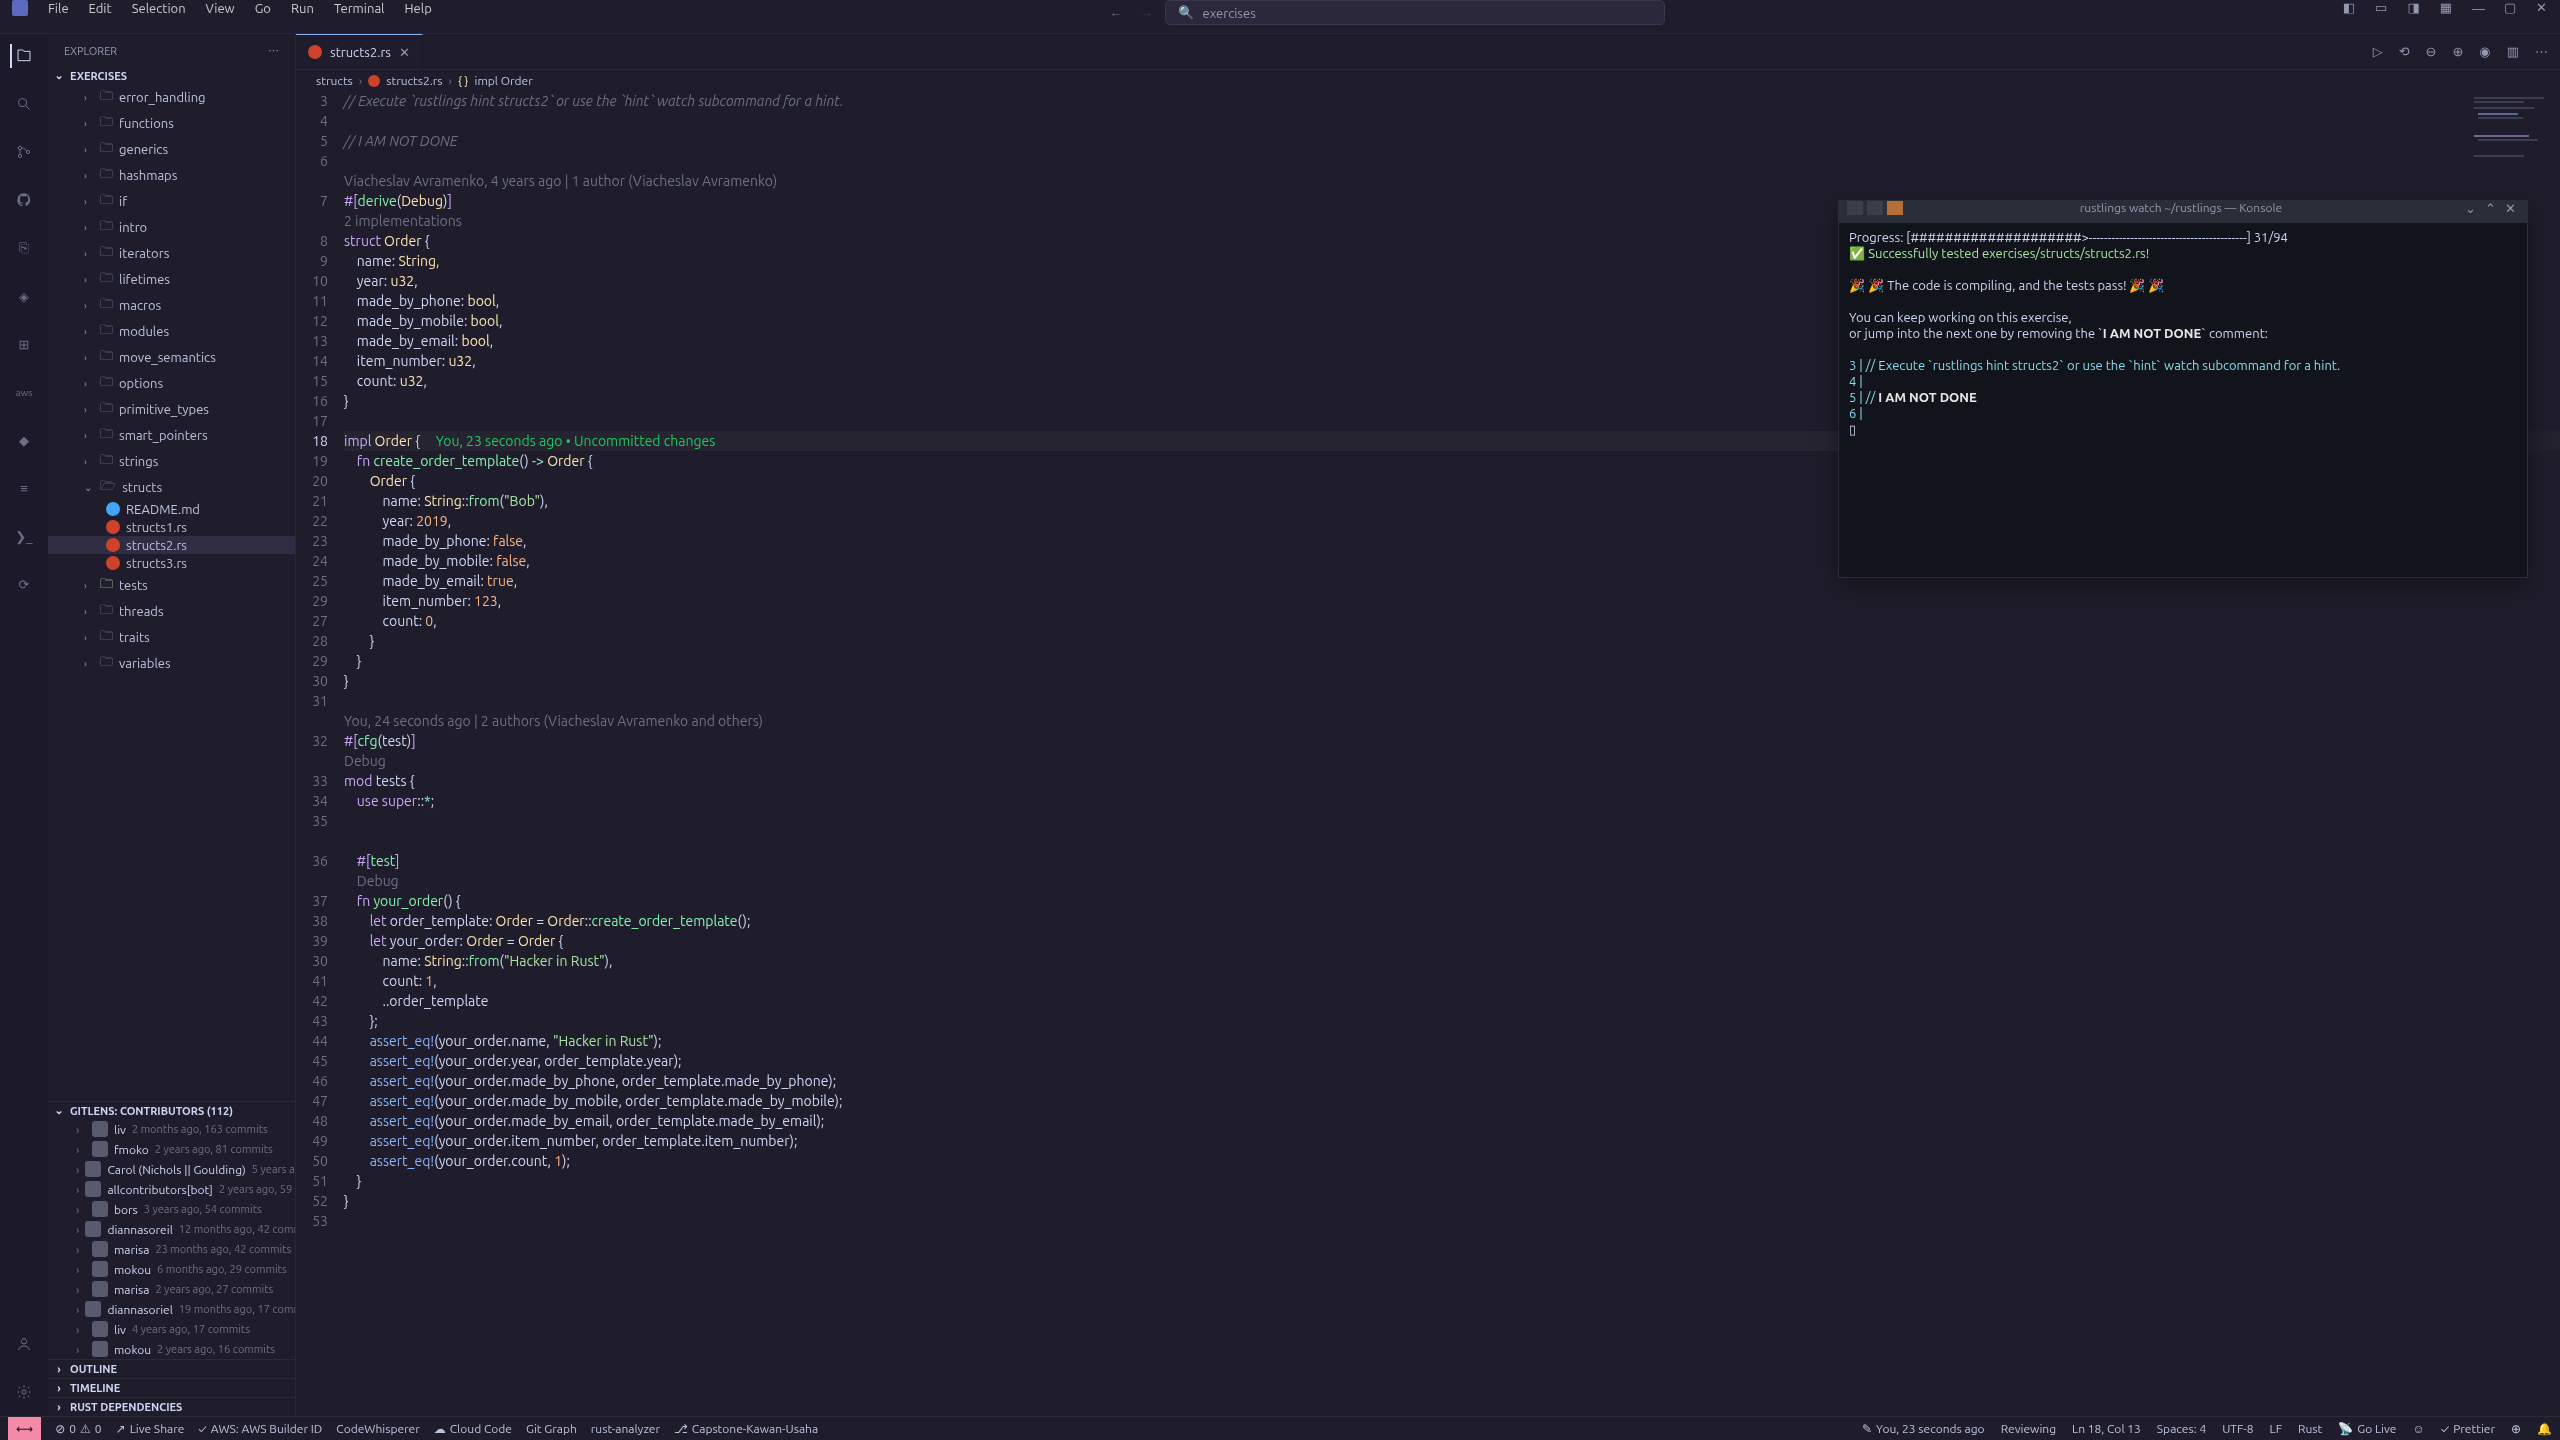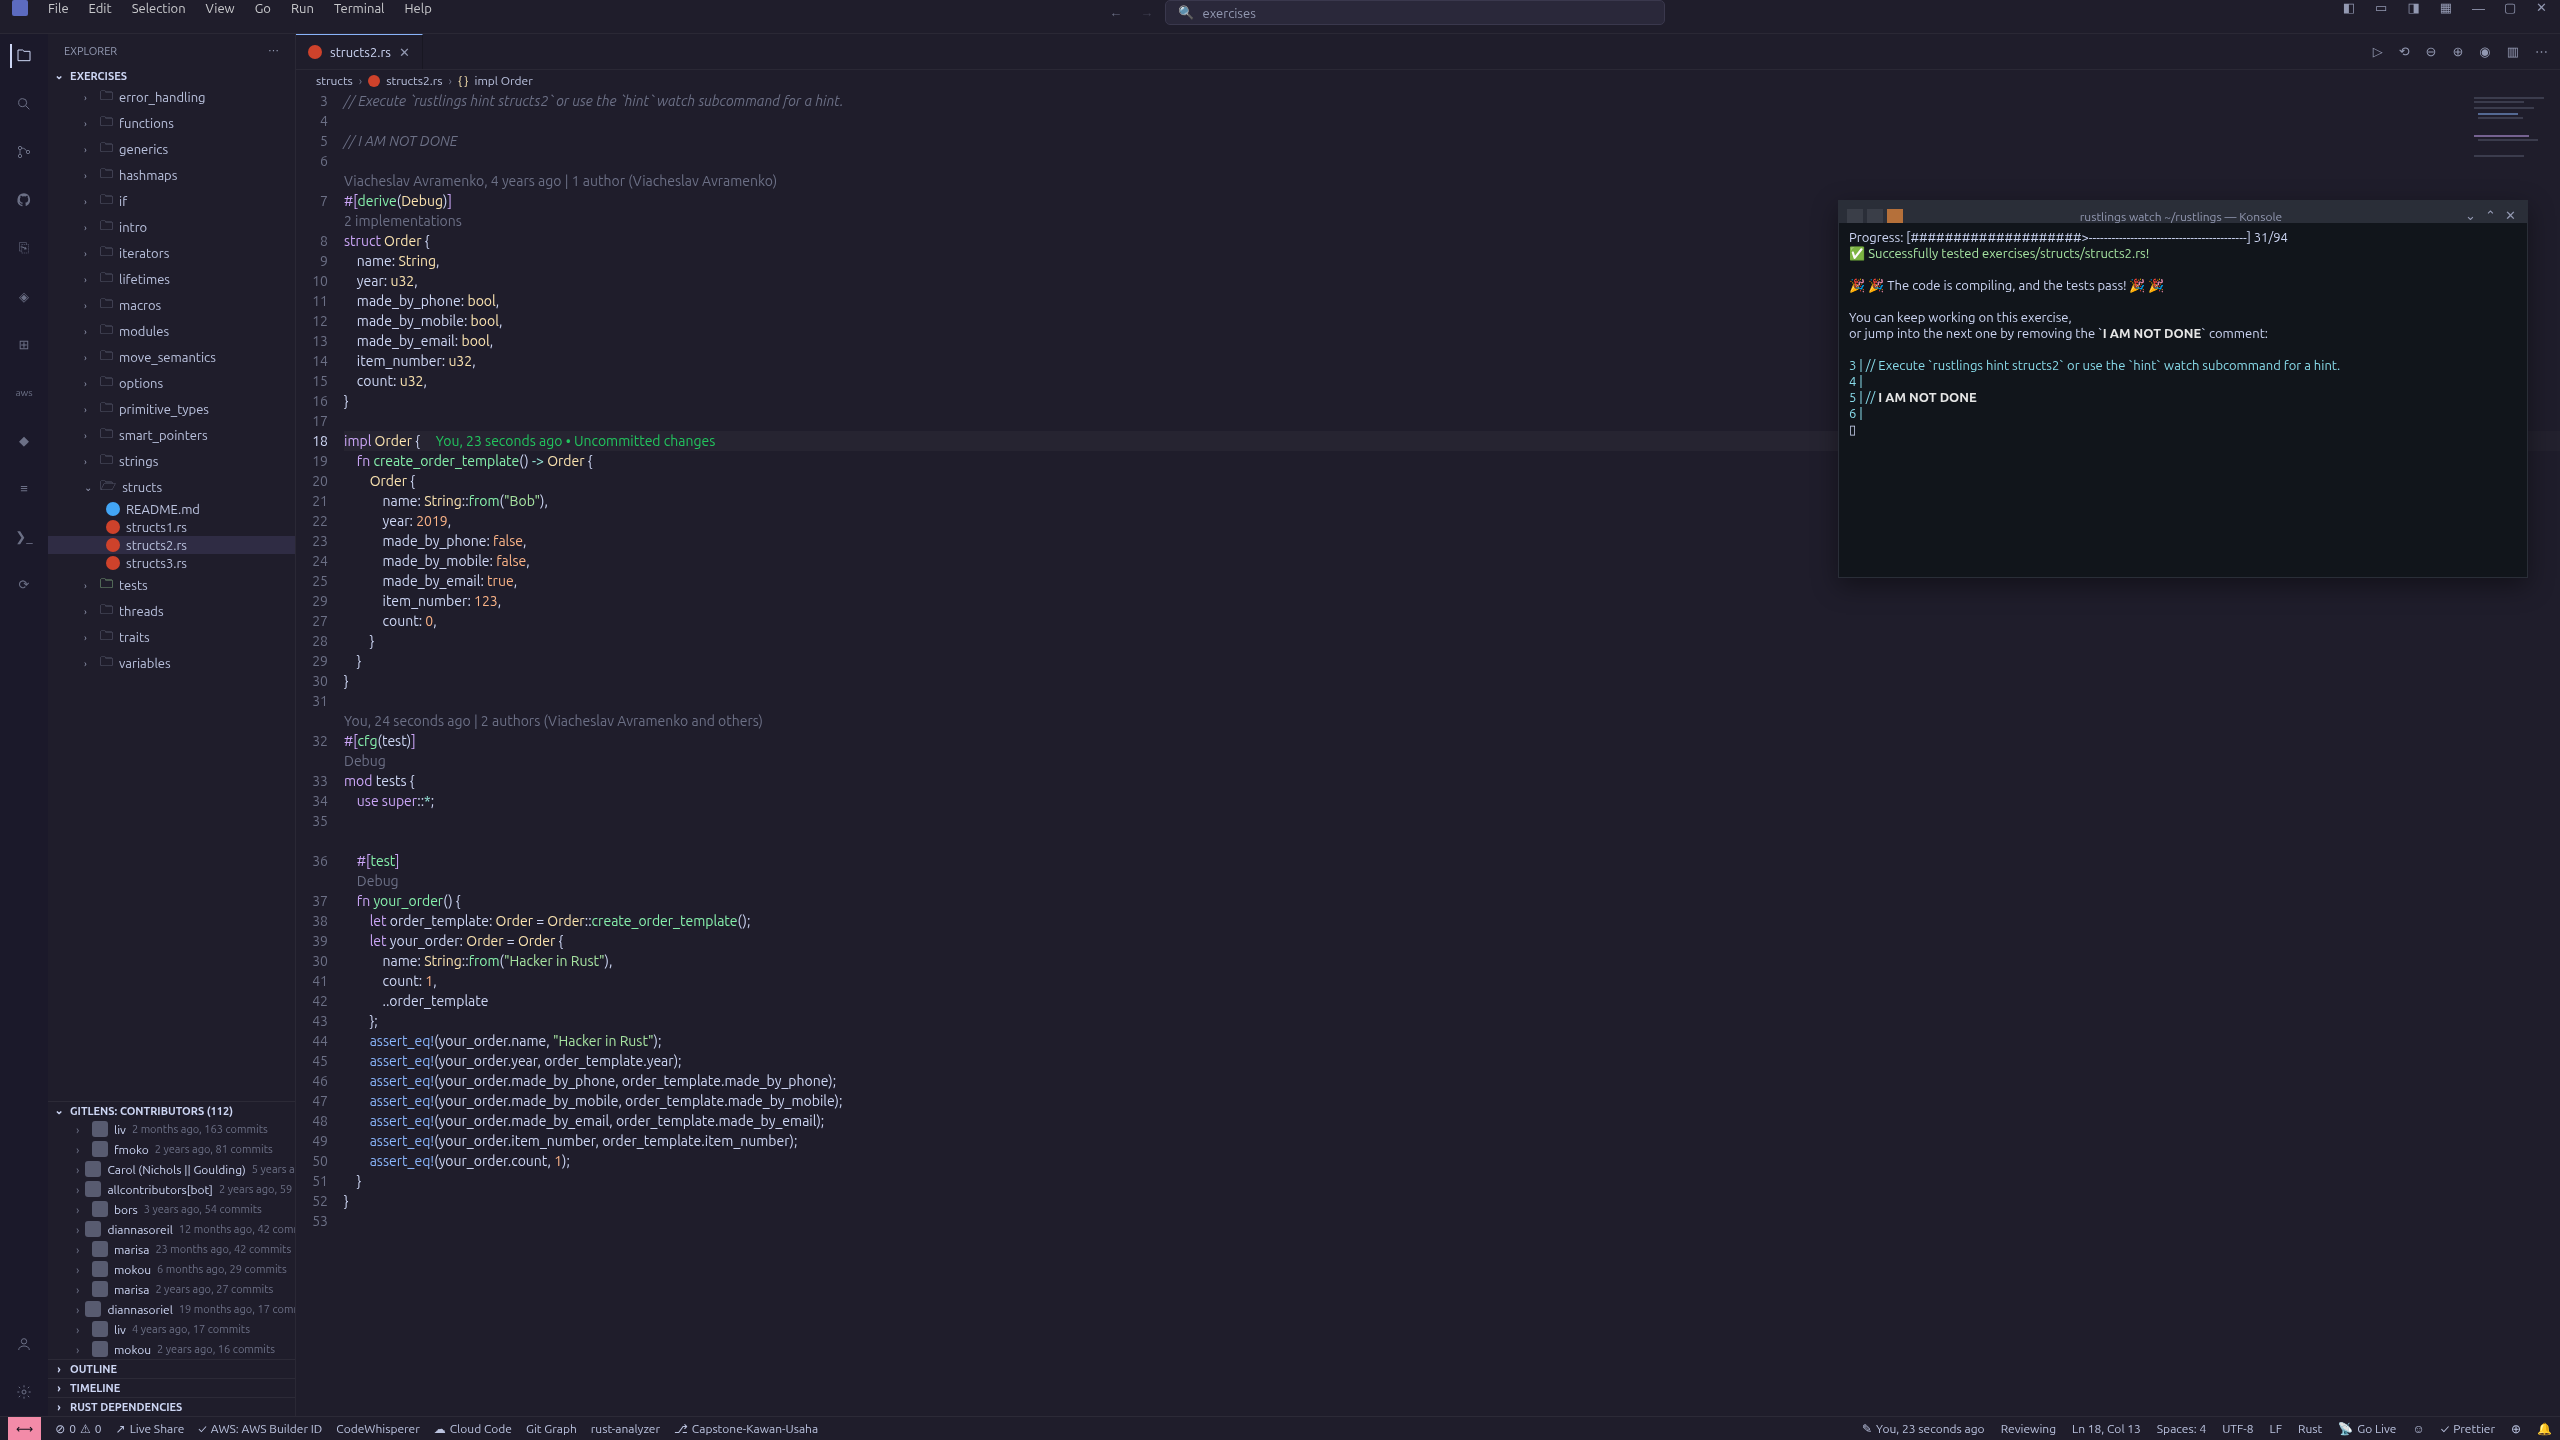--- a/index.html
+++ b/index.html
@@ -79,21 +79,21 @@
 .mac{color:#89b4fa}
 .codelens{color:#6c7086;font-size:14px;height:16px;padding-left:0}
 .ghost{color:#22c55e}
 .hl-line{background:rgba(255,255,255,0.03)}
 
 .minimap{position:absolute;right:0;top:0;width:90px;height:100%;background:#1f1d2b;opacity:0.5}
 .mm-block{position:absolute;background:#585b70;height:2px}
 
 
 .konsole{position:absolute;right:32px;top:166px;width:690px;height:378px;background:#11151b;border:1px solid #2a2e38;display:flex;flex-direction:column;font-family:Consolas,monospace;font-size:13px;box-shadow:0 8px 24px rgba(0,0,0,0.4)}
-.konsole-title{height:22px;background:#2a2e38;display:flex;align-items:flex-end;padding:0 8px;color:#9399b2}
+.konsole-title{height:22px;background:#2a2e38;display:flex;align-items:flex-start;padding:0 8px;color:#9399b2}
 .konsole-title .ktxt{flex:1;text-align:center;font-size:12px}
 .konsole-title .kbtn{width:14px;cursor:pointer;margin-left:6px}
 .konsole-tabs{display:flex;gap:4px}
 .konsole-tab{width:16px;height:14px;background:#3a3e48}
 .konsole-body{flex:1;padding:6px 10px;color:#94e2d5;line-height:16px;overflow:hidden}
 .kn-green{color:#a6e3a1}
 .kn-cyan{color:#89dceb}
 .kn-white{color:#cdd6f4}
 .kn-bold{font-weight:bold;color:#e6e6e6}
 

